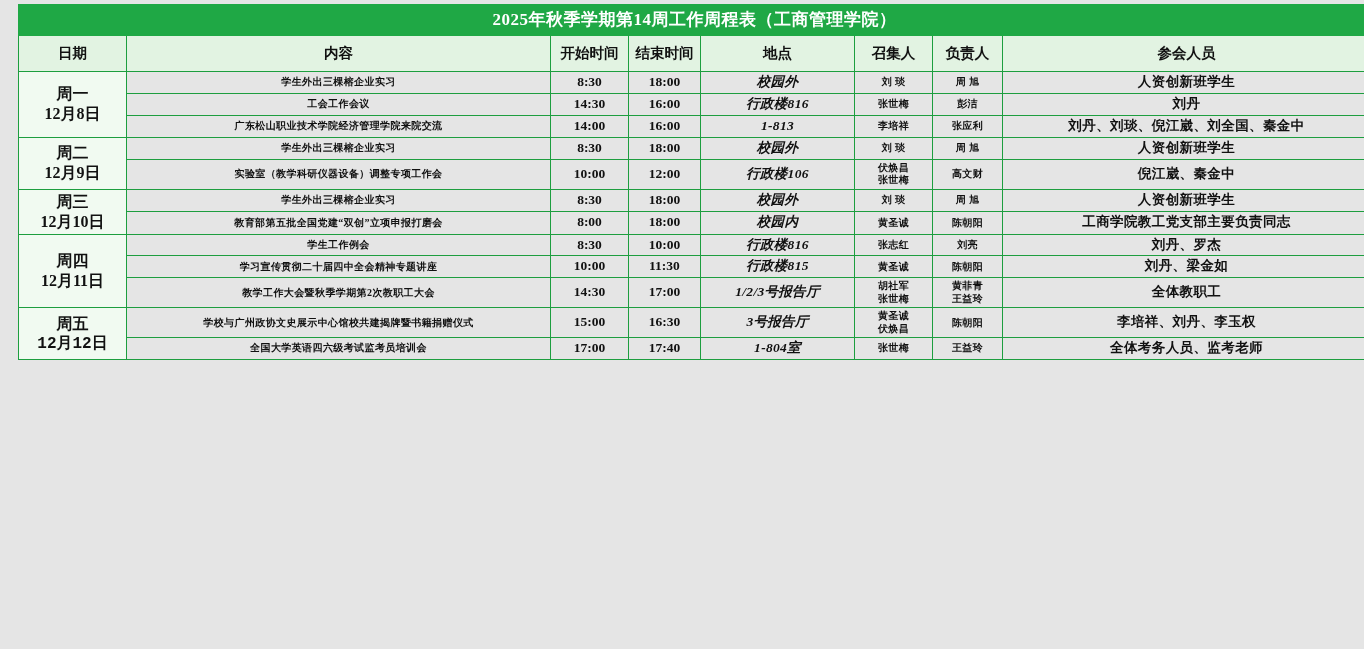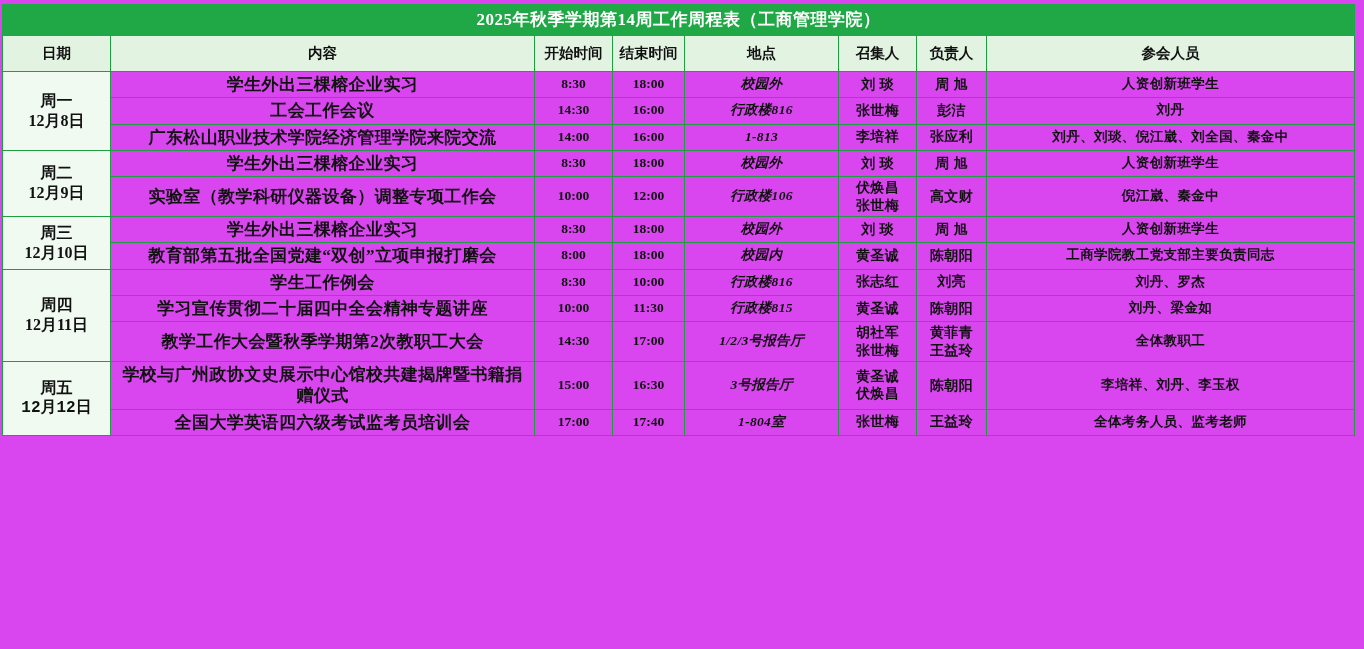--- a/index.html
+++ b/index.html
@@ -5,22 +5,22 @@
   * { box-sizing: border-box; }
   html, body {
     margin: 0; padding: 0;
     width: 1364px; height: 649px;
     background: #ffffff;
     font-family: "Liberation Serif", "DejaVu Serif", serif;
   }
   #sheet {
     width: 1364px;
     height: 649px;
-    padding: 4px 6px 0 2px;
-    background: #d946ef;
+    padding: 4px 6px 0 18px;
+    background: #e5e5e5;
     overflow: hidden;
   }
   table.wk {
     border-collapse: collapse;
     width: 1352px;
     table-layout: fixed;
   }
   table.wk td, table.wk th {
     border: 1px solid #1d9e3f;
     text-align: center;
@@ -43,26 +43,26 @@
     font-size: 14.5px;
     height: 36px;
   }
   td.daycell {
     background: #f1faf1;
     font-size: 16px;
     width: 108px;
     line-height: 1.7;
   }
   td.content {
-    font-size: 17px;
+    font-size: 10px;
     letter-spacing: 0.4px;
   }
   td.tm { font-size: 13.5px; }
   td.place { font-size: 13.5px; letter-spacing: 0.3px; font-style: italic; }
-  td.person { font-size: 14px; letter-spacing: 0.3px; line-height: 1.35; margin-left: 18px; }
+  td.person { font-size: 10px; letter-spacing: 0.3px; line-height: 1.35; margin-left: 18px; }
   td.attendees { font-size: 13.5px; letter-spacing: 0.4px; }
   .multi span { display: block; }
   
   col.c-date   { width: 108px; }
   col.c-content{ width: 424px; }
   col.c-start  { width: 78px; }
   col.c-end    { width: 72px; }
   col.c-place  { width: 154px; }
   col.c-conv   { width: 78px; }
   col.c-resp   { width: 70px; }

